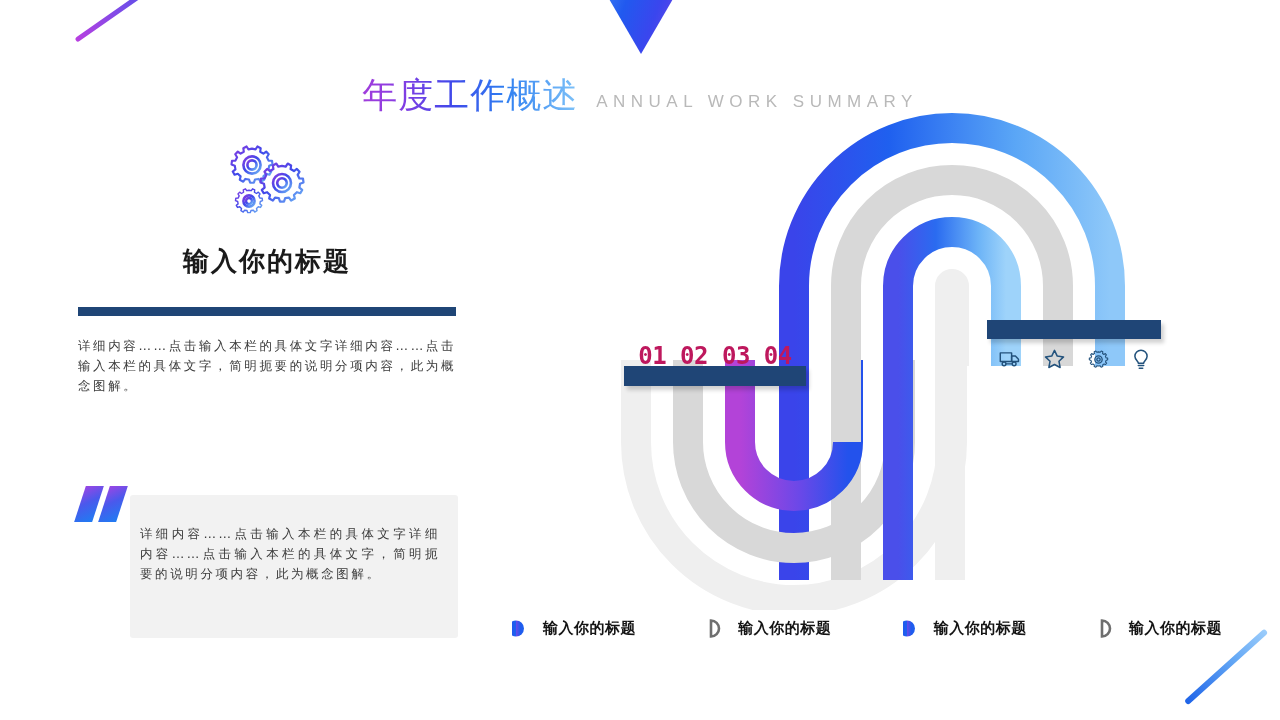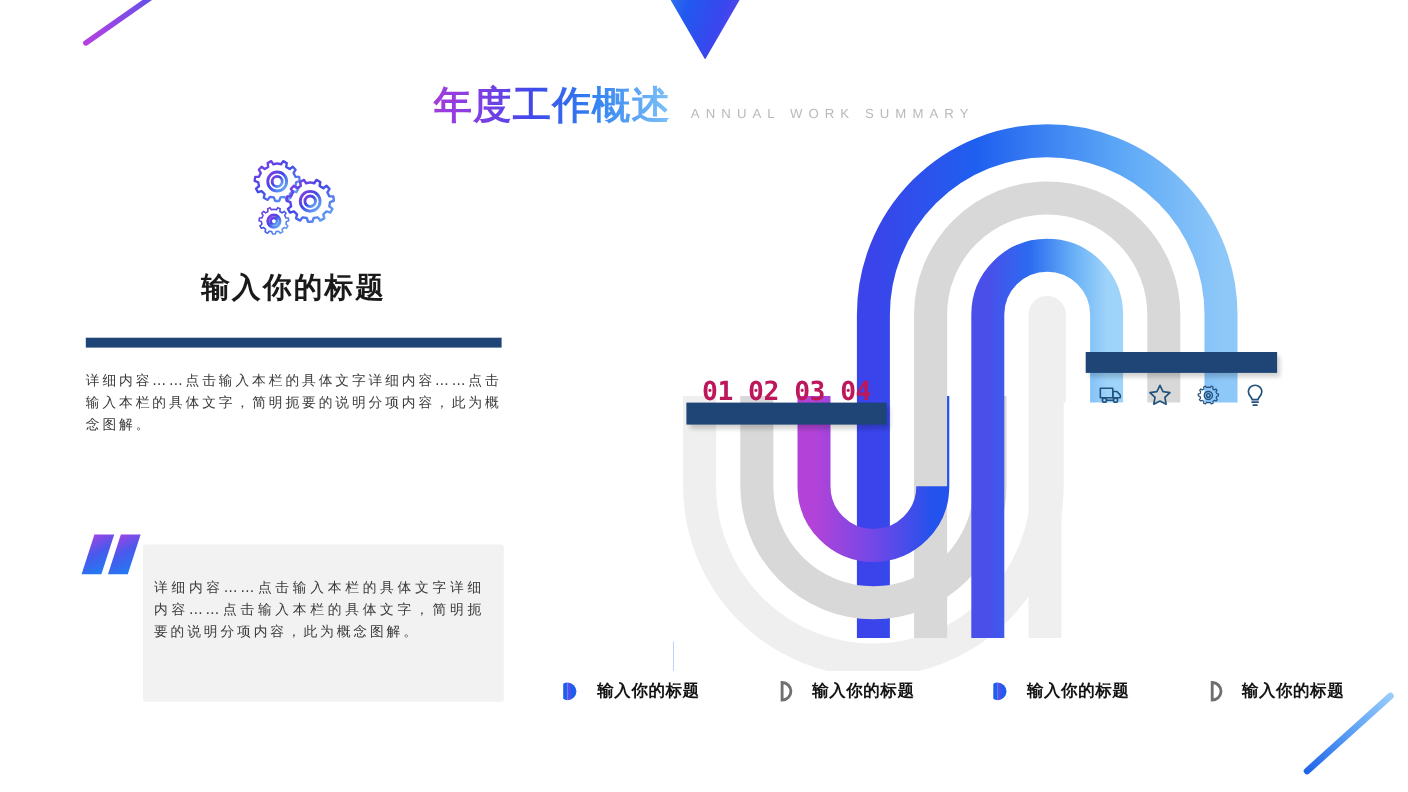--- a/index.html
+++ b/index.html
@@ -32,28 +32,28 @@
     background:linear-gradient(110deg,#63b4fb 0%,#2159ef 42%,#3a46ee 62%,#a14ce0 100%);
     clip-path:polygon(0 0,100% 0,50% 100%);
     filter:drop-shadow(3px 4px 5px rgba(0,0,0,0.22));
   }
 
   
   .header{position:absolute;left:0;top:72px;width:1280px;text-align:center;}
   .header-inner{display:inline-flex;align-items:baseline;gap:18px;}
   .title-cn{
     font-family:"DejaVu Sans","Liberation Sans",sans-serif;
-    font-size:35px;font-weight:700;letter-spacing:1px;
+    font-size:35px;font-weight:400;letter-spacing:1px;
     background:linear-gradient(90deg,#a13ddb 0%,#8a3ce2 16%,#3f49ea 42%,#2f7ff1 66%,#7ec2f8 100%);
     -webkit-background-clip:text;background-clip:text;
     -webkit-text-fill-color:transparent;color:transparent;
     white-space:nowrap;
   }
   .title-en{
-    font-size:12px;font-weight:400;letter-spacing:5.5px;
+    font-size:17px;font-weight:400;letter-spacing:5.5px;
     color:#b9b9b9;white-space:nowrap;
   }
 
   
   .left-col{position:absolute;left:78px;top:140px;width:378px;}
 
   .gear-wrap{height:86px;display:flex;align-items:center;justify-content:center;}
 
   .left-heading{
     margin-top:18px;text-align:center;

